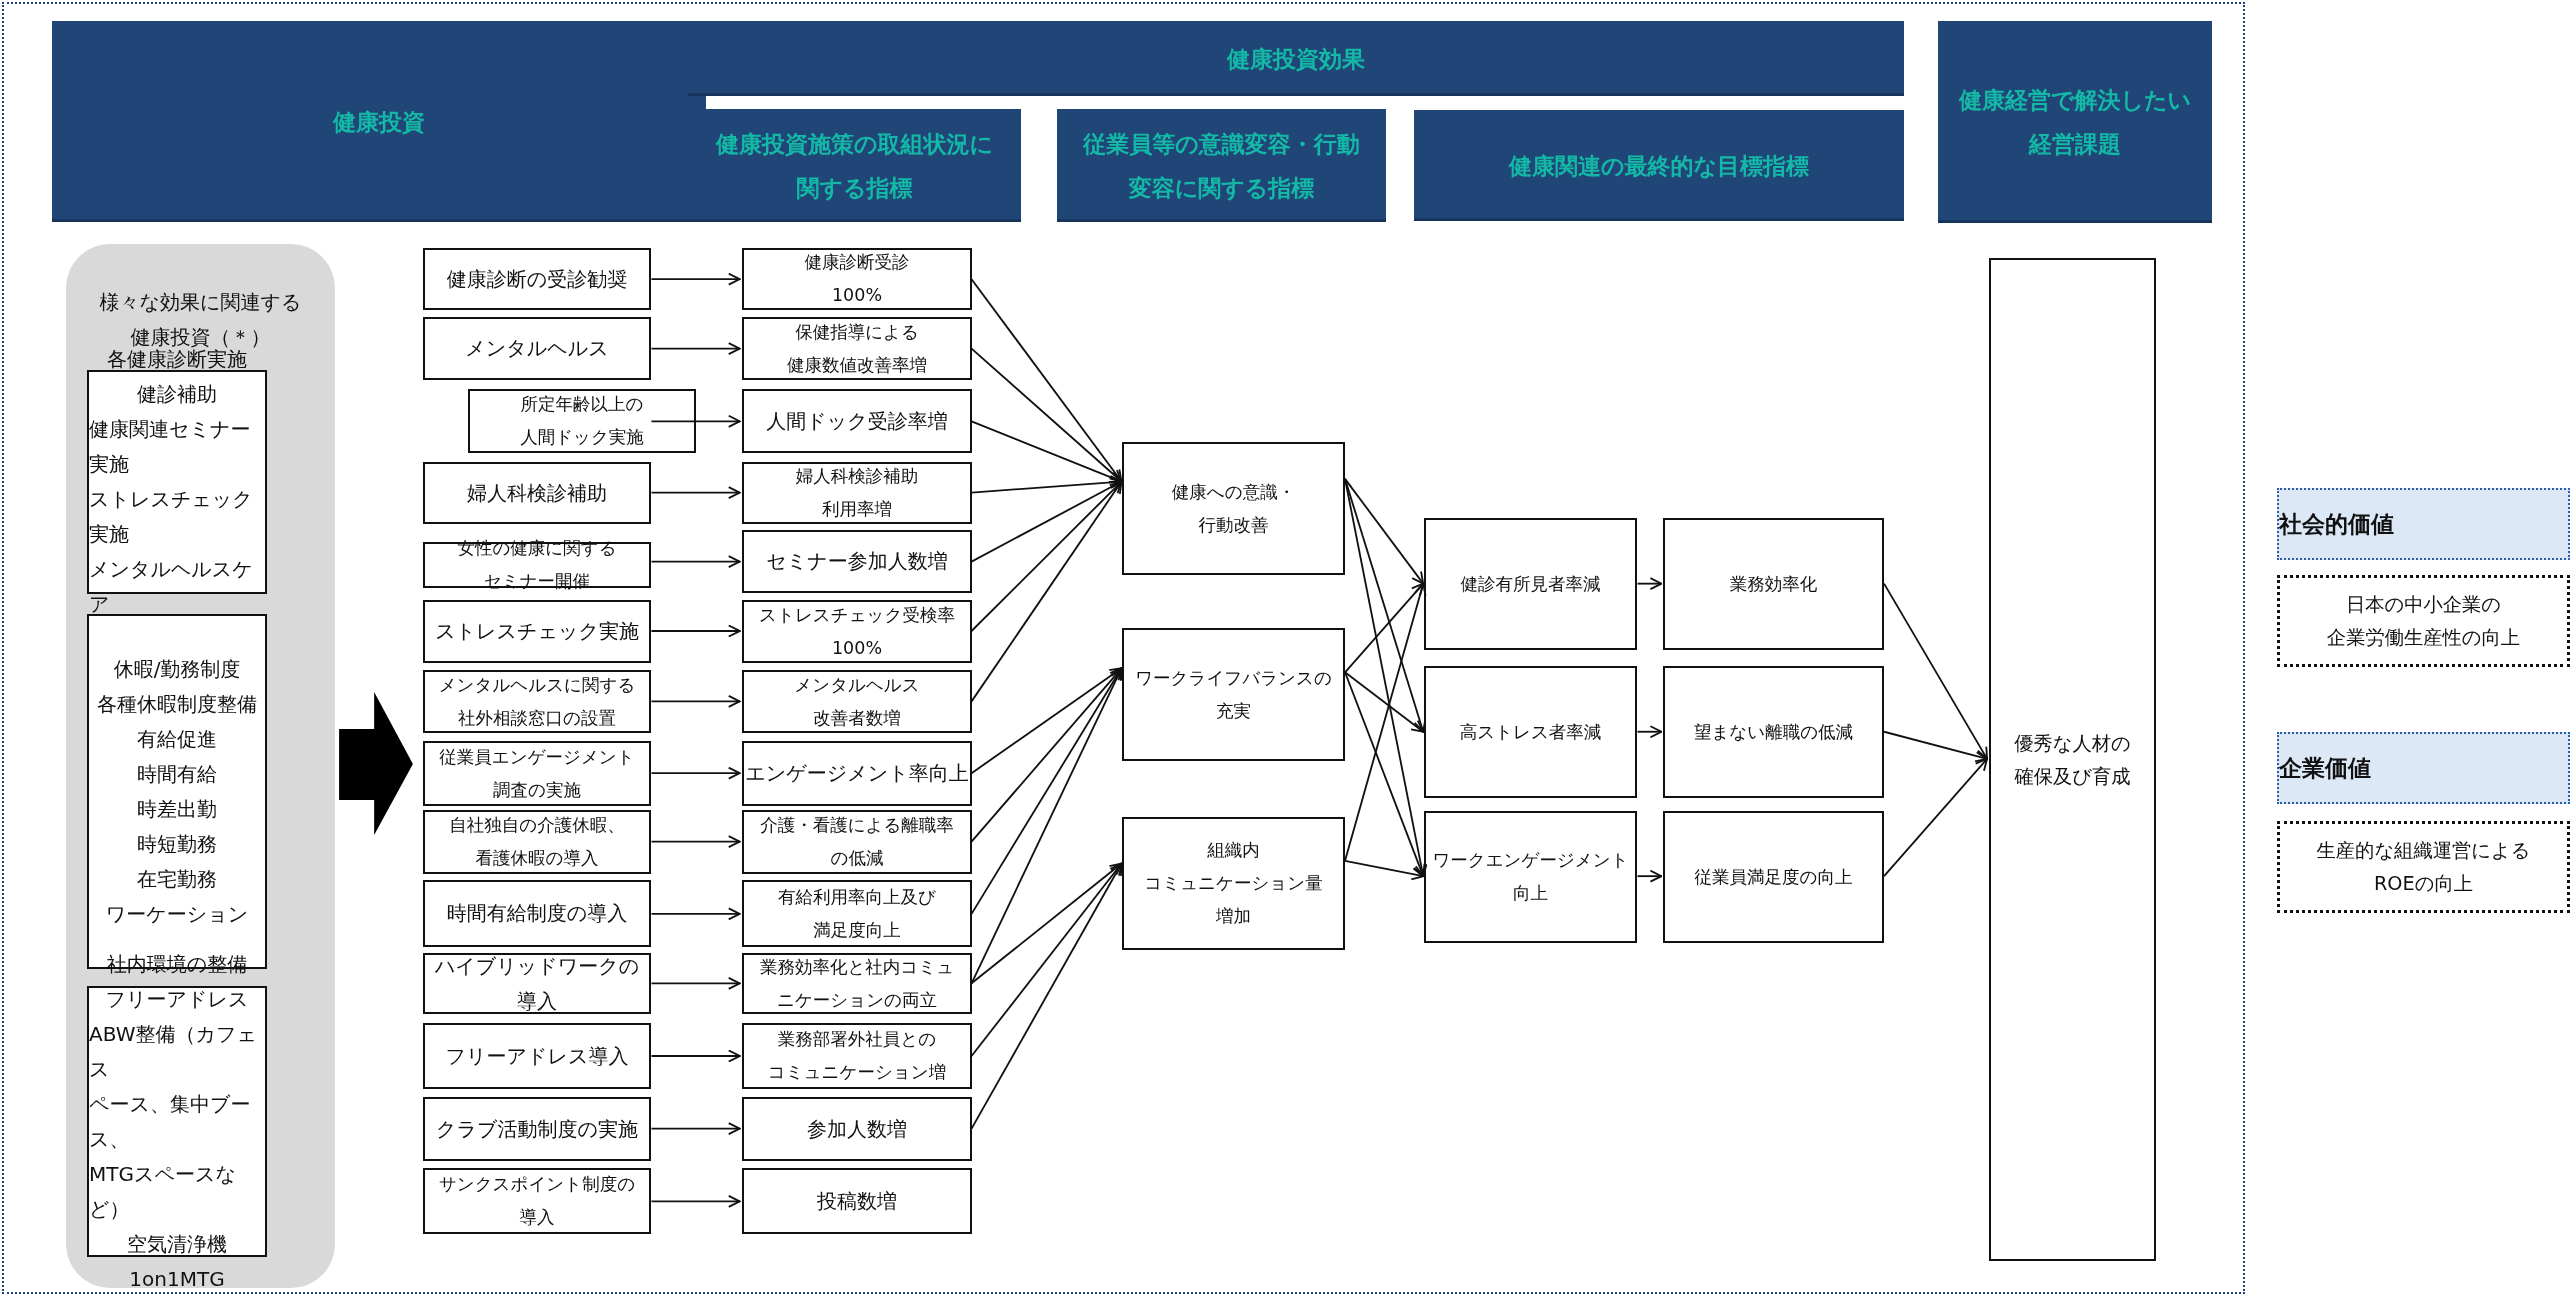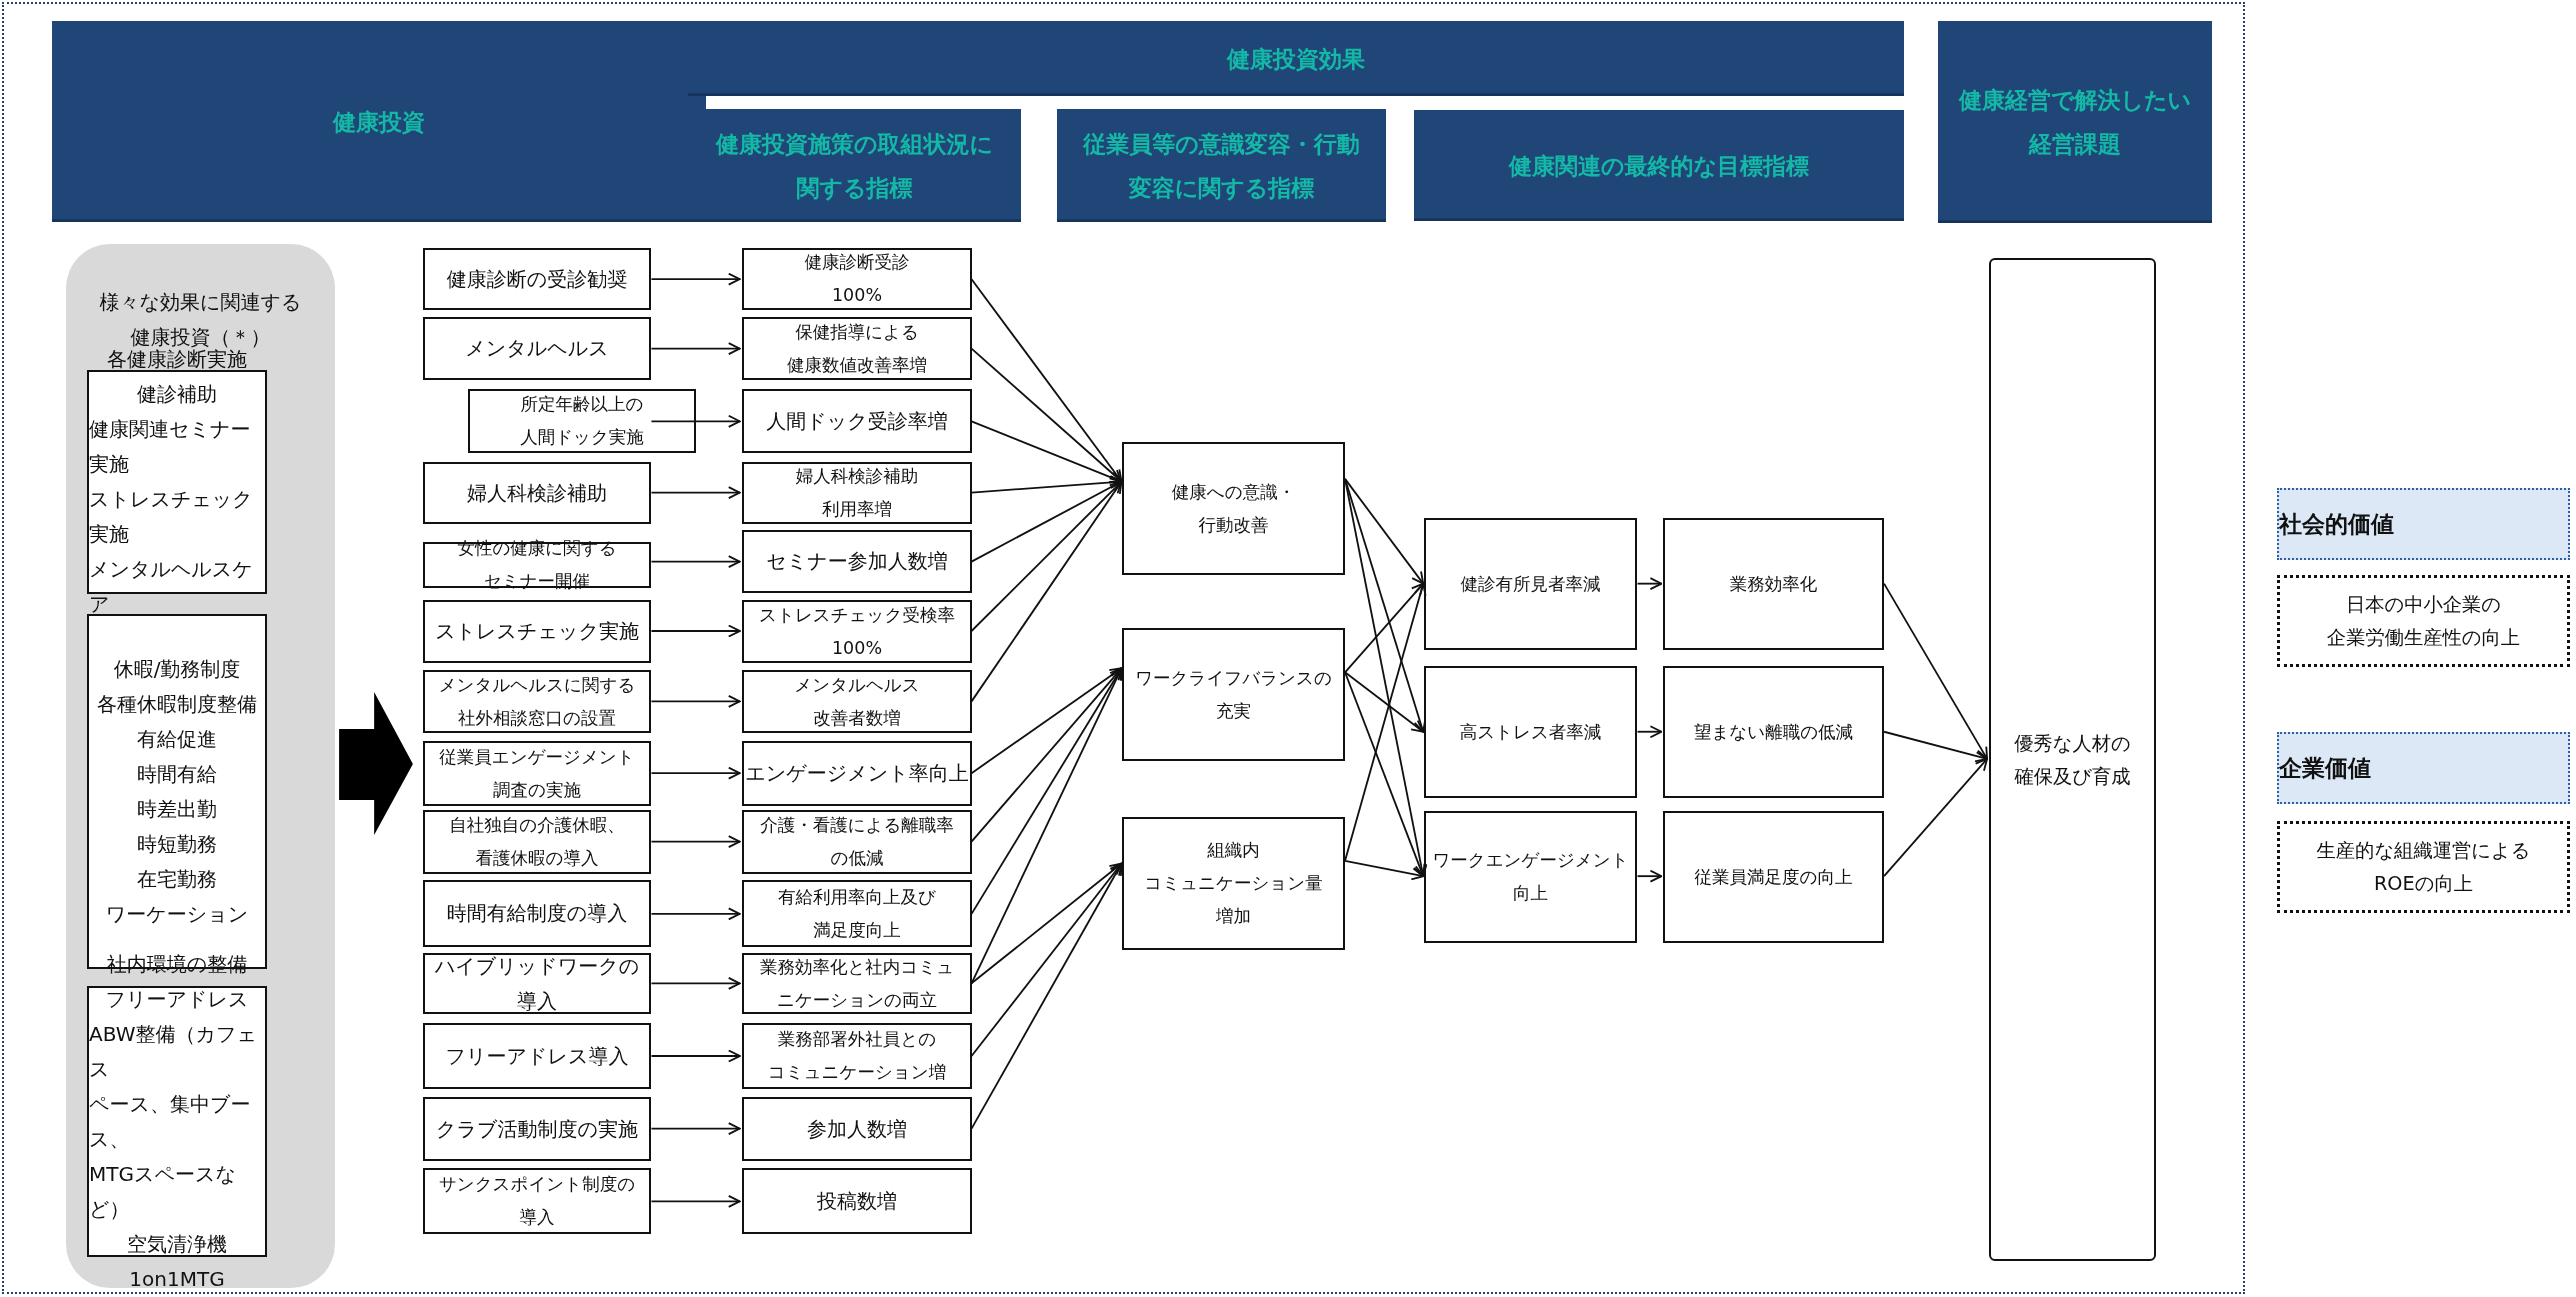--- a/index.html
+++ b/index.html
@@ -190,21 +190,21 @@
     <line x1="1462" y1="520.6" x2="1547" y2="634.5" stroke="#111" stroke-width="2" marker-end="url(#ah)"></line>
     <line x1="1462" y1="520.6" x2="1547" y2="795.5" stroke="#111" stroke-width="2" marker-end="url(#ah)"></line>
     <line x1="1462" y1="520.6" x2="1547" y2="952.5" stroke="#111" stroke-width="2" marker-end="url(#ah)"></line>
     <line x1="1462" y1="730.85" x2="1547" y2="634.5" stroke="#111" stroke-width="2" marker-end="url(#ah)"></line>
     <line x1="1462" y1="730.85" x2="1547" y2="795.5" stroke="#111" stroke-width="2" marker-end="url(#ah)"></line>
     <line x1="1462" y1="730.85" x2="1547" y2="952.5" stroke="#111" stroke-width="2" marker-end="url(#ah)"></line>
     <line x1="1462" y1="935.85" x2="1547" y2="634.5" stroke="#111" stroke-width="2" marker-end="url(#ah)"></line>
     <line x1="1462" y1="935.85" x2="1547" y2="952.5" stroke="#111" stroke-width="2" marker-end="url(#ah)"></line>
   </svg>
 
-<div class="box" style="left:1989px;top:258px;width:167px;height:1003px;font-size:19.3px;line-height:33px;border-radius:6px;"><span>優秀な人材の
+<div class="box" style="left:1989px;top:258px;width:167px;height:1003px;font-size:19.3px;line-height:33px;"><span>優秀な人材の
 確保及び育成</span></div>
 
 <div class="value-head" style="top:488px;">
     <span>社会的価値</span>
   </div>
 <div class="value-body" style="top:575px;"><span>日本の中小企業の
 企業労働生産性の向上</span></div>
 <div class="value-head" style="top:732px;">
     <span>企業価値</span>
   </div>

